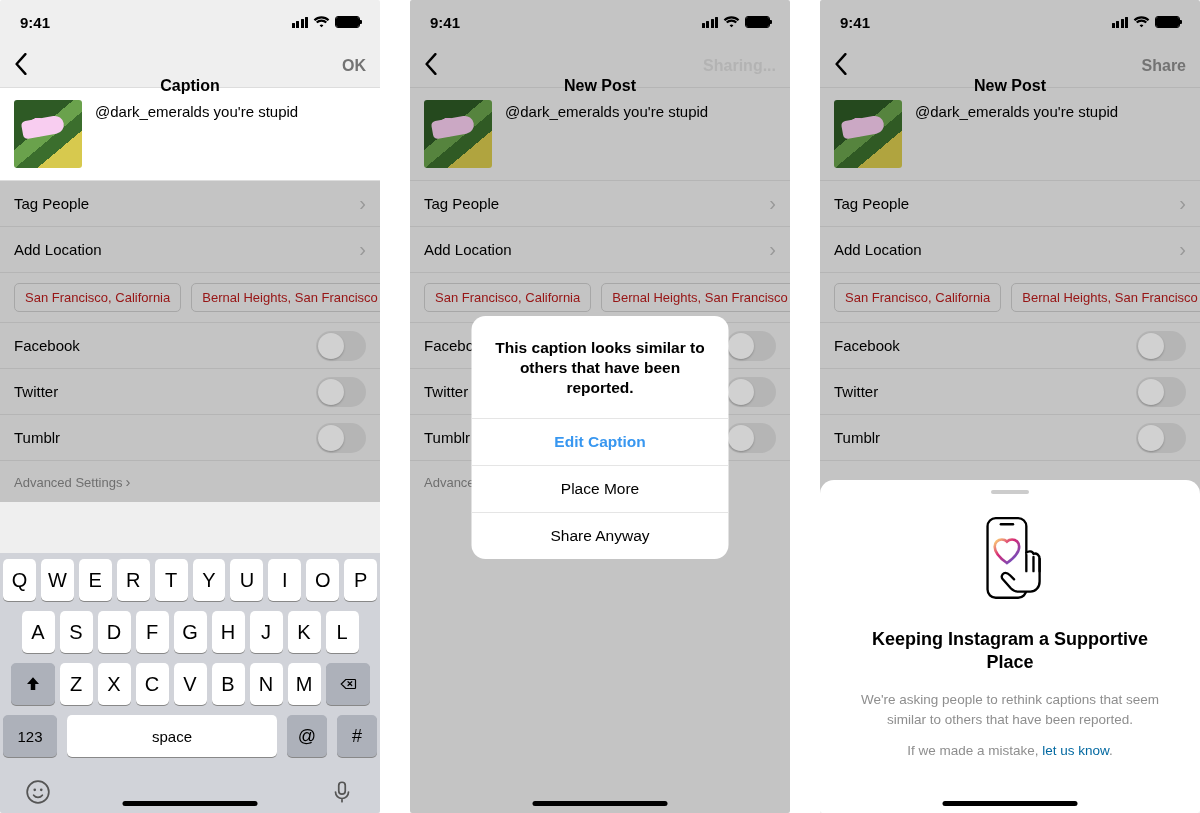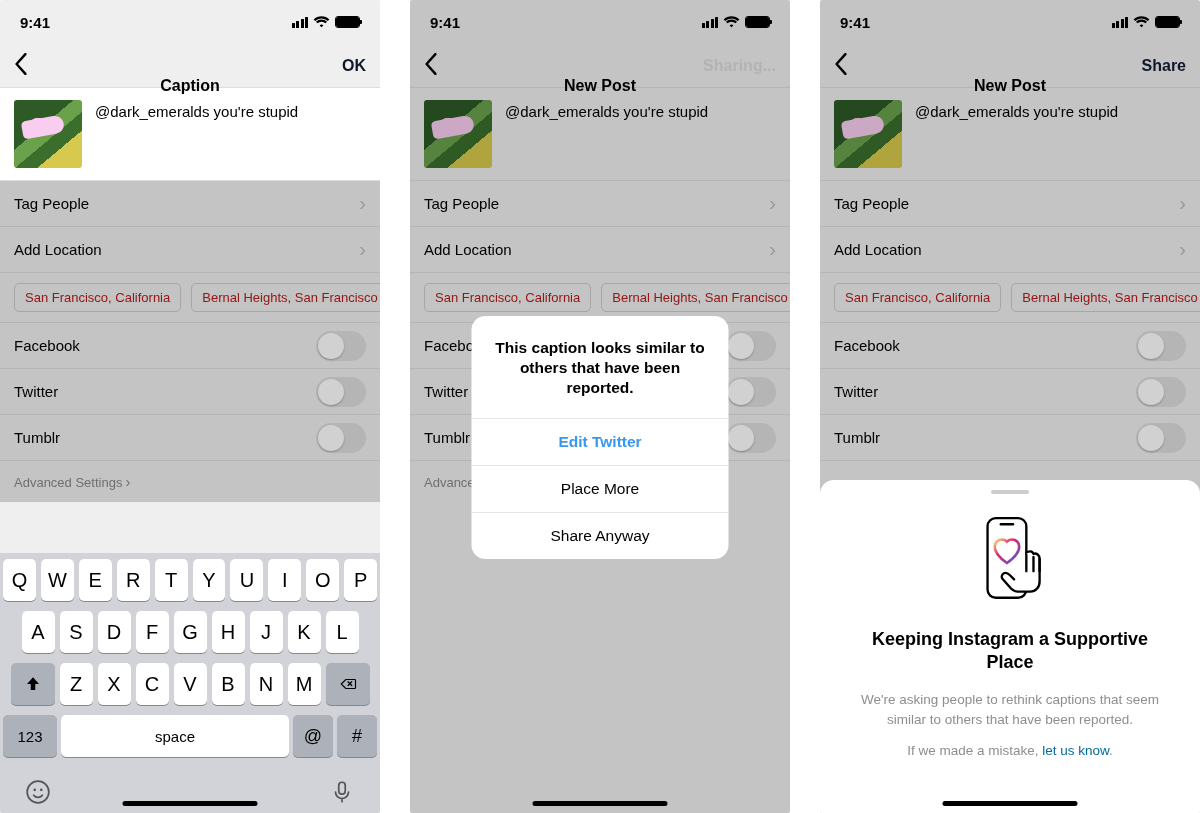--- a/index.html
+++ b/index.html
@@ -14,21 +14,21 @@
   .sig span{width:3px;background:#000;border-radius:.5px;}
   .sig span:nth-child(1){height:5px}.sig span:nth-child(2){height:7px}.sig span:nth-child(3){height:9px}.sig span:nth-child(4){height:11px}
   .wifi-ic{width:17px;height:12px;}
   .batt{width:25px;height:12px;border:1px solid #000;border-radius:3px;position:relative;}
   .batt::after{content:"";position:absolute;right:-3px;top:3px;width:2px;height:4px;background:#000;border-radius:0 1px 1px 0;}
   .batt i{display:block;width:100%;height:100%;background:#000;border-radius:2px;}
   
   .nav{height:44px;display:flex;align-items:center;justify-content:space-between;padding:0 14px;border-bottom:1px solid #ddd;background:inherit;}
   .nav .title{font-size:16px;font-weight:600;position:absolute;left:0;right:0;text-align:center;margin-top:40px;}
   .nav .back svg{width:14px;height:22px;}
-  .nav .right{font-size:16px;font-weight:600;color:#0f172a;z-index:2;}
+  .nav .right{font-size:16px;font-weight:600;color:#737373;z-index:2;}
   .nav .right.dim{color:#b3b3b3;}
   
   .caprow{background:#fff;display:flex;align-items:flex-start;gap:13px;padding:12px 14px;border-bottom:1px solid #ddd;}
   .phone.shade .caprow{background:transparent;}
   .thumb{width:68px;height:68px;border-radius:3px;background:
      radial-gradient(circle at 35% 40%, #ffc0f3 0 15%, transparent 16%),
      linear-gradient(140deg,#2e5a25 0 40%,#6aa24c 40% 55%,#3b6e2d 55% 70%,#d7c94e 70% 100%);
      position:relative;overflow:hidden;}
   .thumb::after{content:"";position:absolute;left:8px;top:18px;width:42px;height:18px;background:#f8cdf0;border-radius:6px 12px 12px 6px;transform:rotate(-10deg);}
   .cap-text{font-size:15px;padding-top:3px;}
@@ -41,21 +41,21 @@
   .toggle::after{content:"";position:absolute;left:2px;top:2px;width:26px;height:26px;border-radius:50%;background:#fff;box-shadow:0 1px 2px rgba(0,0,0,.25);}
   .adv{padding:12px 14px;font-size:13px;color:#888;}
   .adv .chev{font-size:15px;color:#888;margin-left:3px;}
   
   .kb{position:absolute;left:0;right:0;bottom:0;background:#d1d3d9;padding:6px 3px 8px;}
   .kb-row{display:flex;justify-content:center;gap:5px;margin-bottom:10px;}
   .key{flex:1;max-width:33px;height:42px;background:#fff;border-radius:5px;box-shadow:0 1px 0 #888;display:flex;align-items:center;justify-content:center;font-size:20px;}
   .kb-row.r2{padding:0 18px;}
   .key.shift,.key.bksp{background:#adb1ba;max-width:44px;flex:1.3;}
   .key.shift svg,.key.bksp svg{width:18px;height:18px;}
-  .kb-bot{display:flex;gap:4px;}
+  .kb-bot{display:flex;gap:10px;}
   .key.num{background:#adb1ba;max-width:54px;font-size:15px;flex:1.4;}
   .key.space{flex:4;max-width:none;font-size:15px;}
   .key.sym{background:#adb1ba;max-width:40px;font-size:18px;}
   .kb-extra{display:flex;justify-content:space-between;padding:12px 22px 0;}
   .kb-extra svg{width:26px;height:26px;}
   .homebar{position:absolute;bottom:7px;left:50%;transform:translateX(-50%);width:135px;height:5px;background:#000;border-radius:3px;}
   
   .modal{position:absolute;z-index:5;left:50%;top:316px;transform:translateX(-50%);width:257px;background:#fff;border-radius:14px;overflow:hidden;text-align:center;}
   .modal .msg{padding:22px 20px 20px;font-size:15.5px;font-weight:600;line-height:1.3;}
   .modal .mbtn{border-top:1px solid #e5e5e5;height:47px;display:flex;align-items:center;justify-content:center;font-size:15.5px;}
@@ -247,21 +247,21 @@
         <span class="toggle"></span>
       </div>
   <div class="row">
         <span>Tumblr</span>
         <span class="toggle"></span>
       </div>
   <div class="adv"><span>Advanced Settings</span><span class="chev">›</span></div>
 
   <div class="modal">
     <div class="msg">This caption looks similar to others that have been reported.</div>
-    <div class="mbtn primary">Edit Twitter</div>
+    <div class="mbtn primary">Edit Caption</div>
     <div class="mbtn">Place More</div>
     <div class="mbtn">Share Anyway</div>
   </div>
   <div class="homebar"></div>
 </div>
 
 <div class="phone shade">
   <div class="statusbar">
     <span>9:41</span>
     <span class="status-icons">

